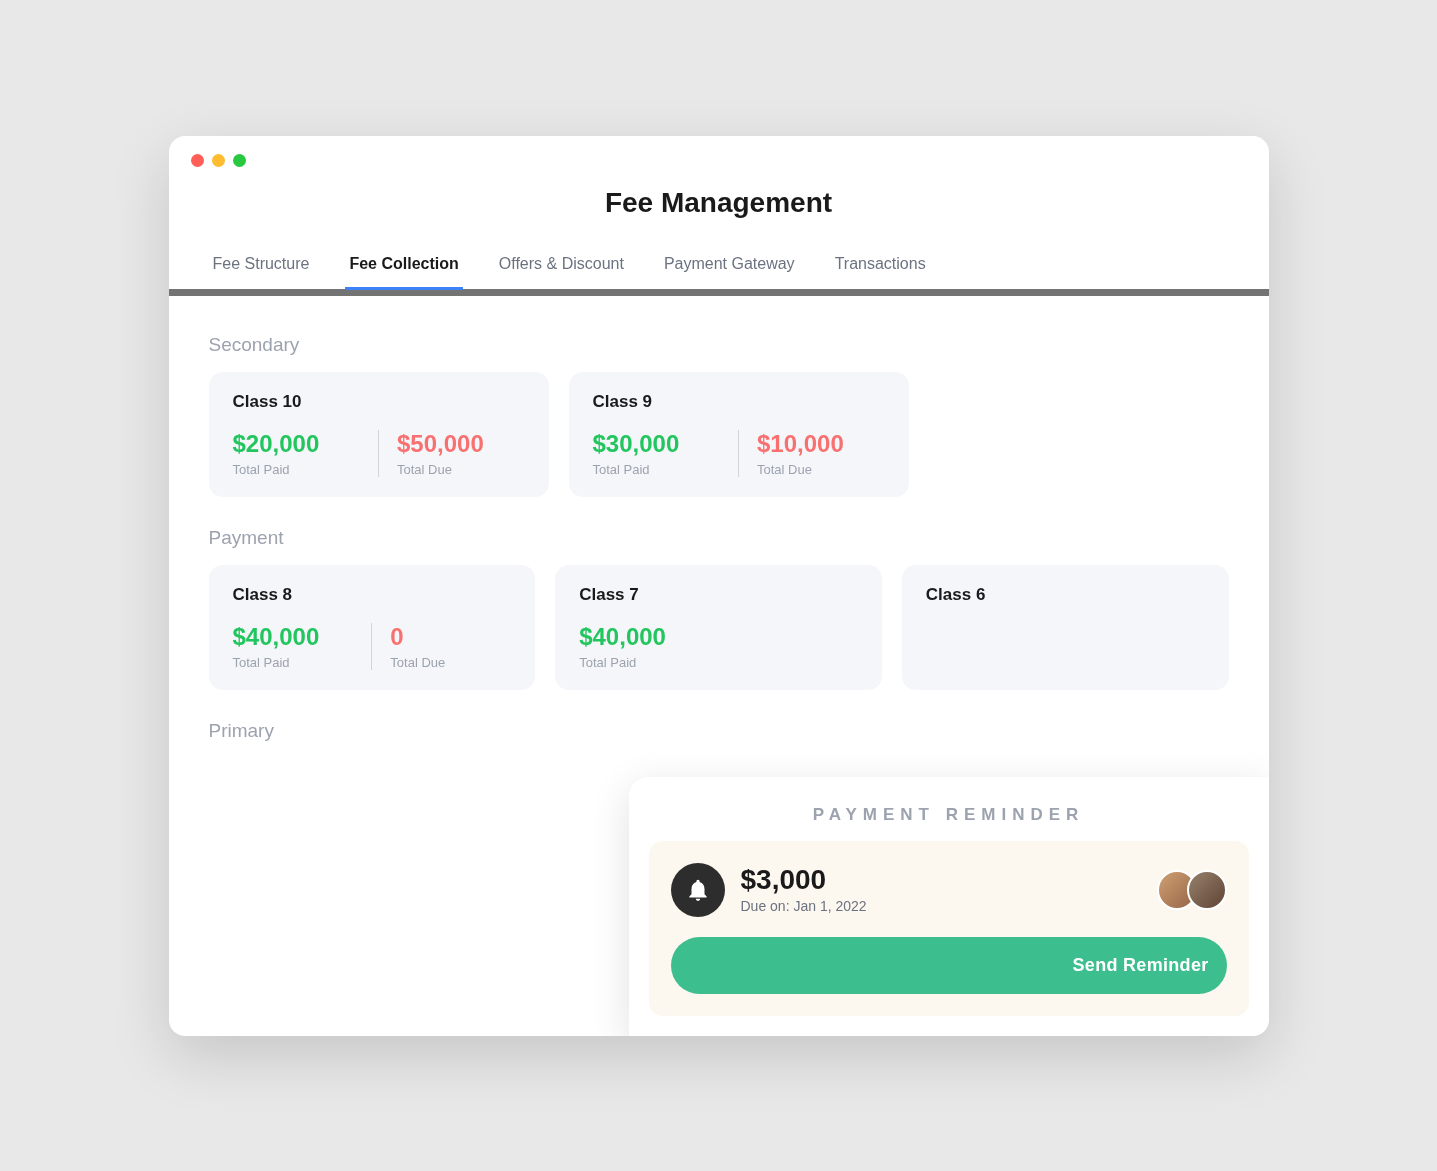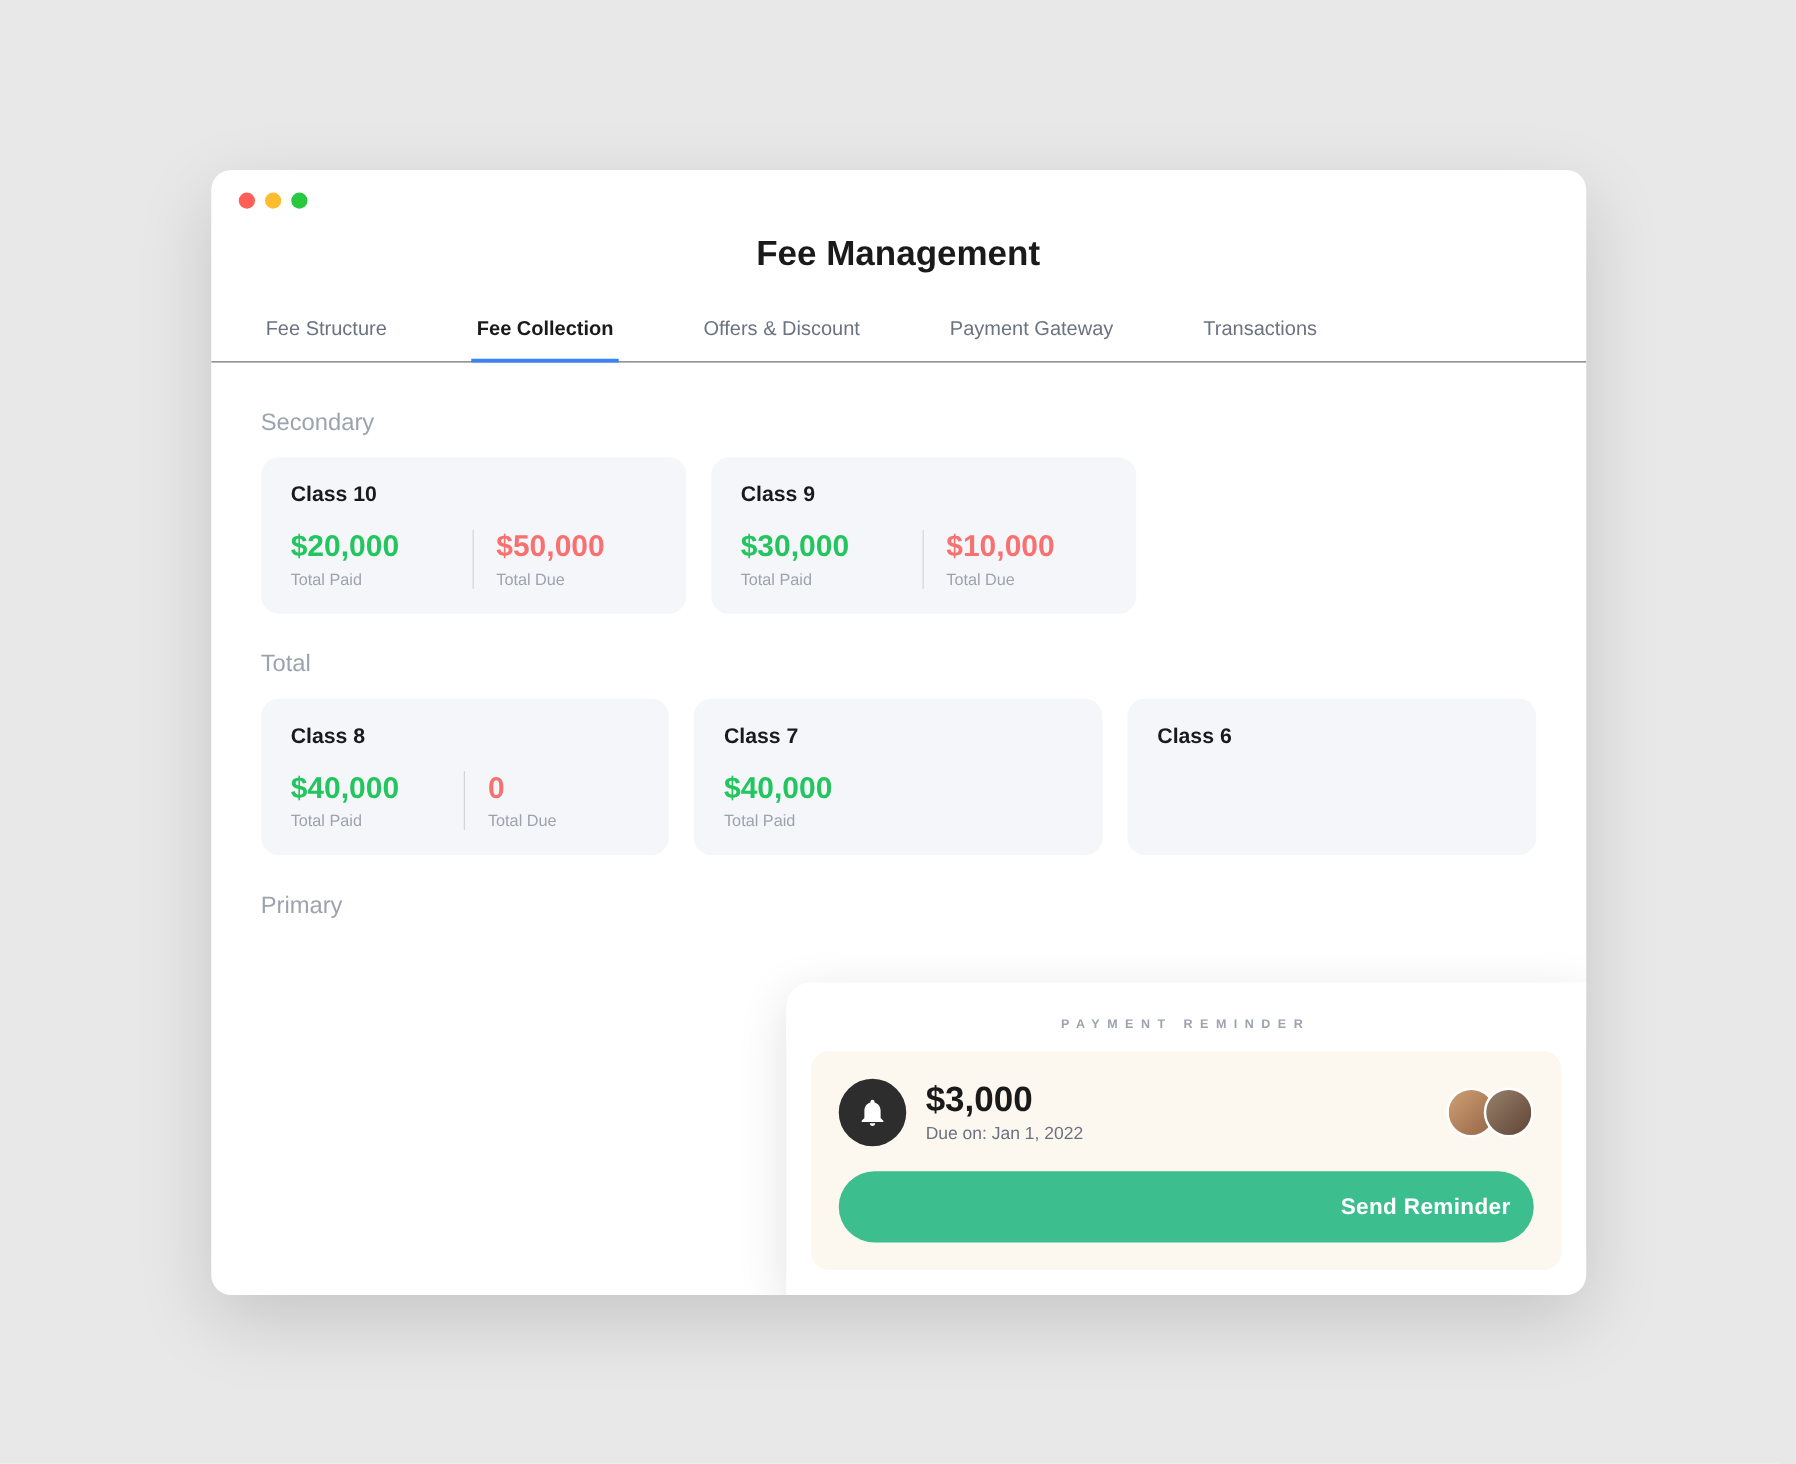--- a/index.html
+++ b/index.html
@@ -39,23 +39,23 @@
     .page-title {
       text-align: center;
       font-size: 28px;
       font-weight: 700;
       color: #1a1a1a;
       padding: 10px 0 24px;
     }
 
     .tabs {
       display: flex;
-      border-bottom: 1px solid #737373;
+      border-bottom: 7px solid #737373;
       padding: 0 40px;
-      gap: 64px;
+      gap: 32px;
     }
     .tab {
       padding: 12px 4px 14px;
       font-size: 16px;
       color: #6b7280;
       cursor: pointer;
       border-bottom: 3px solid transparent;
       margin-bottom: -1px;
       white-space: nowrap;
     }
@@ -144,21 +144,21 @@
       border-radius: 20px 0 16px 0;
       box-shadow: 0 10px 40px rgba(0,0,0,0.12);
       overflow: hidden;
     }
 
     .reminder-header {
       background: #fff;
       text-align: center;
       padding: 28px 20px 16px;
       letter-spacing: 6px;
-      font-size: 10px;
+      font-size: 17px;
       font-weight: 600;
       color: #9ca3af;
       text-transform: uppercase;
     }
 
     .reminder-body {
       background: #fdf8ef;
       margin: 0 20px 20px;
       border-radius: 14px;
       padding: 22px 22px 22px;
@@ -290,21 +290,21 @@
           </div>
           <div class="divider-v"></div>
           <div class="amount-block">
             <div class="amount-value due">$10,000</div>
             <div class="amount-label">Total Due</div>
           </div>
         </div>
       </div>
     </div>
 
-    <div class="section-label section-gap">Total</div>
+    <div class="section-label section-gap">Payment</div>
     <div class="cards-row">
 
       <div class="card">
         <div class="card-title">Class 8</div>
         <div class="card-amounts">
           <div class="amount-block">
             <div class="amount-value paid">$40,000</div>
             <div class="amount-label">Total Paid</div>
           </div>
           <div class="divider-v"></div>

